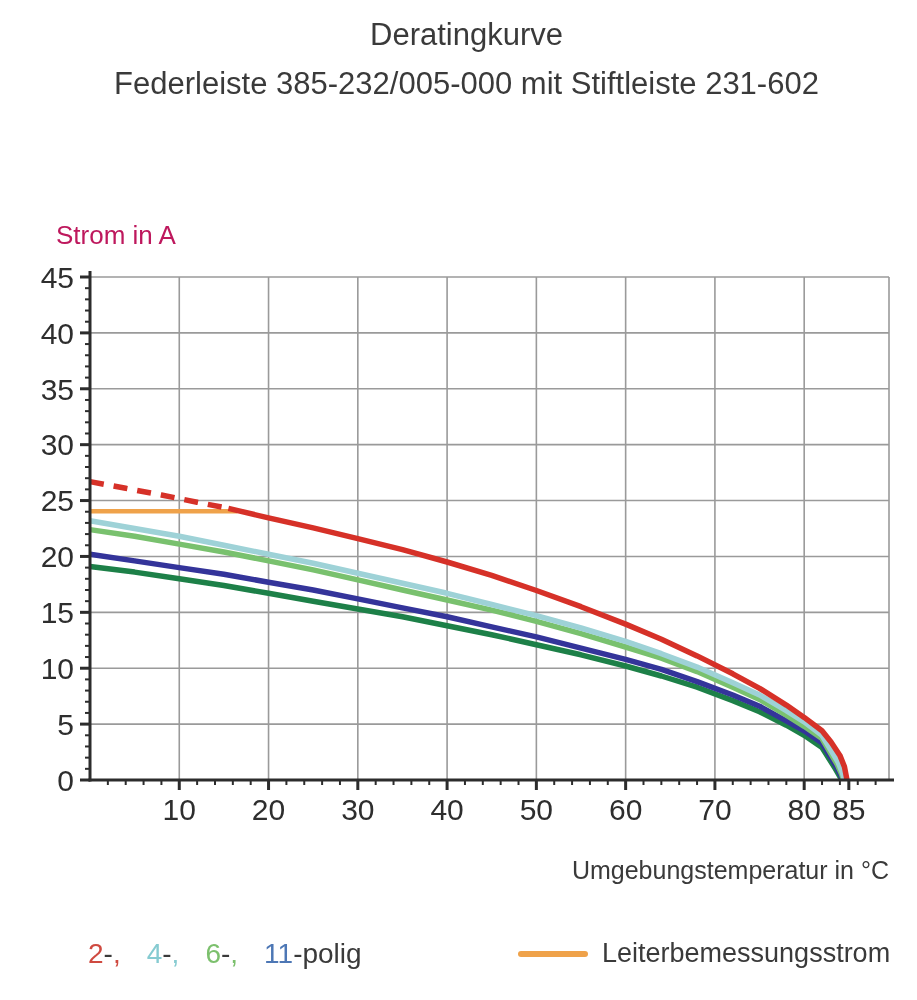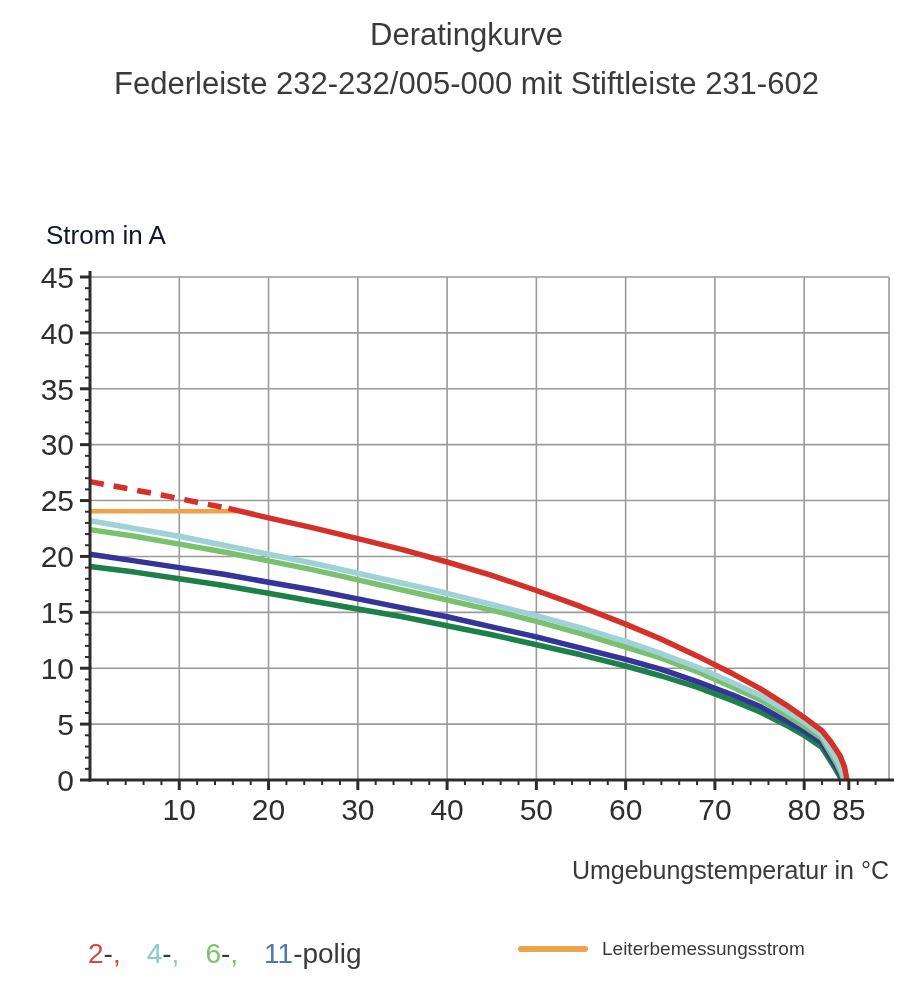--- a/index.html
+++ b/index.html
@@ -28,24 +28,24 @@
   }
   #chart-svg {
     position: absolute;
     top: 0;
     left: 0;
     width: 917px;
     height: 1000px;
   }
   #ylabel {
     position: absolute;
-    left: 46px;
+    left: 56px;
     top: 220px;
     font-size: 26px;
-    color: #0f172a;
+    color: #be185d;
   }
   #xlabel {
     position: absolute;
     right: 28px;
     top: 856px;
     font-size: 25px;
     color: #3a3a3a;
   }
   #legend-row {
     position: absolute;
@@ -57,39 +57,39 @@
     font-size: 28px;
   }
   .pole-item { white-space: nowrap; }
   .pole-sep { color: #3a3a3a; }
   #rated-legend {
     position: absolute;
     left: 518px;
     top: 938px;
     display: flex;
     align-items: center;
-    font-size: 19px;
+    font-size: 27px;
     color: #3a3a3a;
   }
   #rated-swatch {
     display: inline-block;
     width: 70px;
     height: 6px;
     border-radius: 3px;
     margin-right: 14px;
   }
 </style>
 </head>
 <body>
 
 <div id="page">
 
   <div id="title-block">
     <div class="title-line">Deratingkurve</div>
-    <div class="title-line">Federleiste 232-232/005-000 mit Stiftleiste 231-602</div>
+    <div class="title-line">Federleiste 385-232/005-000 mit Stiftleiste 231-602</div>
   </div>
 
   <svg id="chart-svg" viewBox="0 0 917 1000" xmlns="http://www.w3.org/2000/svg">
     <g id="g-grid">
         <line x1="179.27374301675977" y1="277" x2="179.27374301675977" y2="780" stroke="#9a9a9a" stroke-width="1.6"></line>
         <line x1="268.54748603351953" y1="277" x2="268.54748603351953" y2="780" stroke="#9a9a9a" stroke-width="1.6"></line>
         <line x1="357.8212290502793" y1="277" x2="357.8212290502793" y2="780" stroke="#9a9a9a" stroke-width="1.6"></line>
         <line x1="447.09497206703907" y1="277" x2="447.09497206703907" y2="780" stroke="#9a9a9a" stroke-width="1.6"></line>
         <line x1="536.3687150837989" y1="277" x2="536.3687150837989" y2="780" stroke="#9a9a9a" stroke-width="1.6"></line>
         <line x1="625.6424581005587" y1="277" x2="625.6424581005587" y2="780" stroke="#9a9a9a" stroke-width="1.6"></line>

